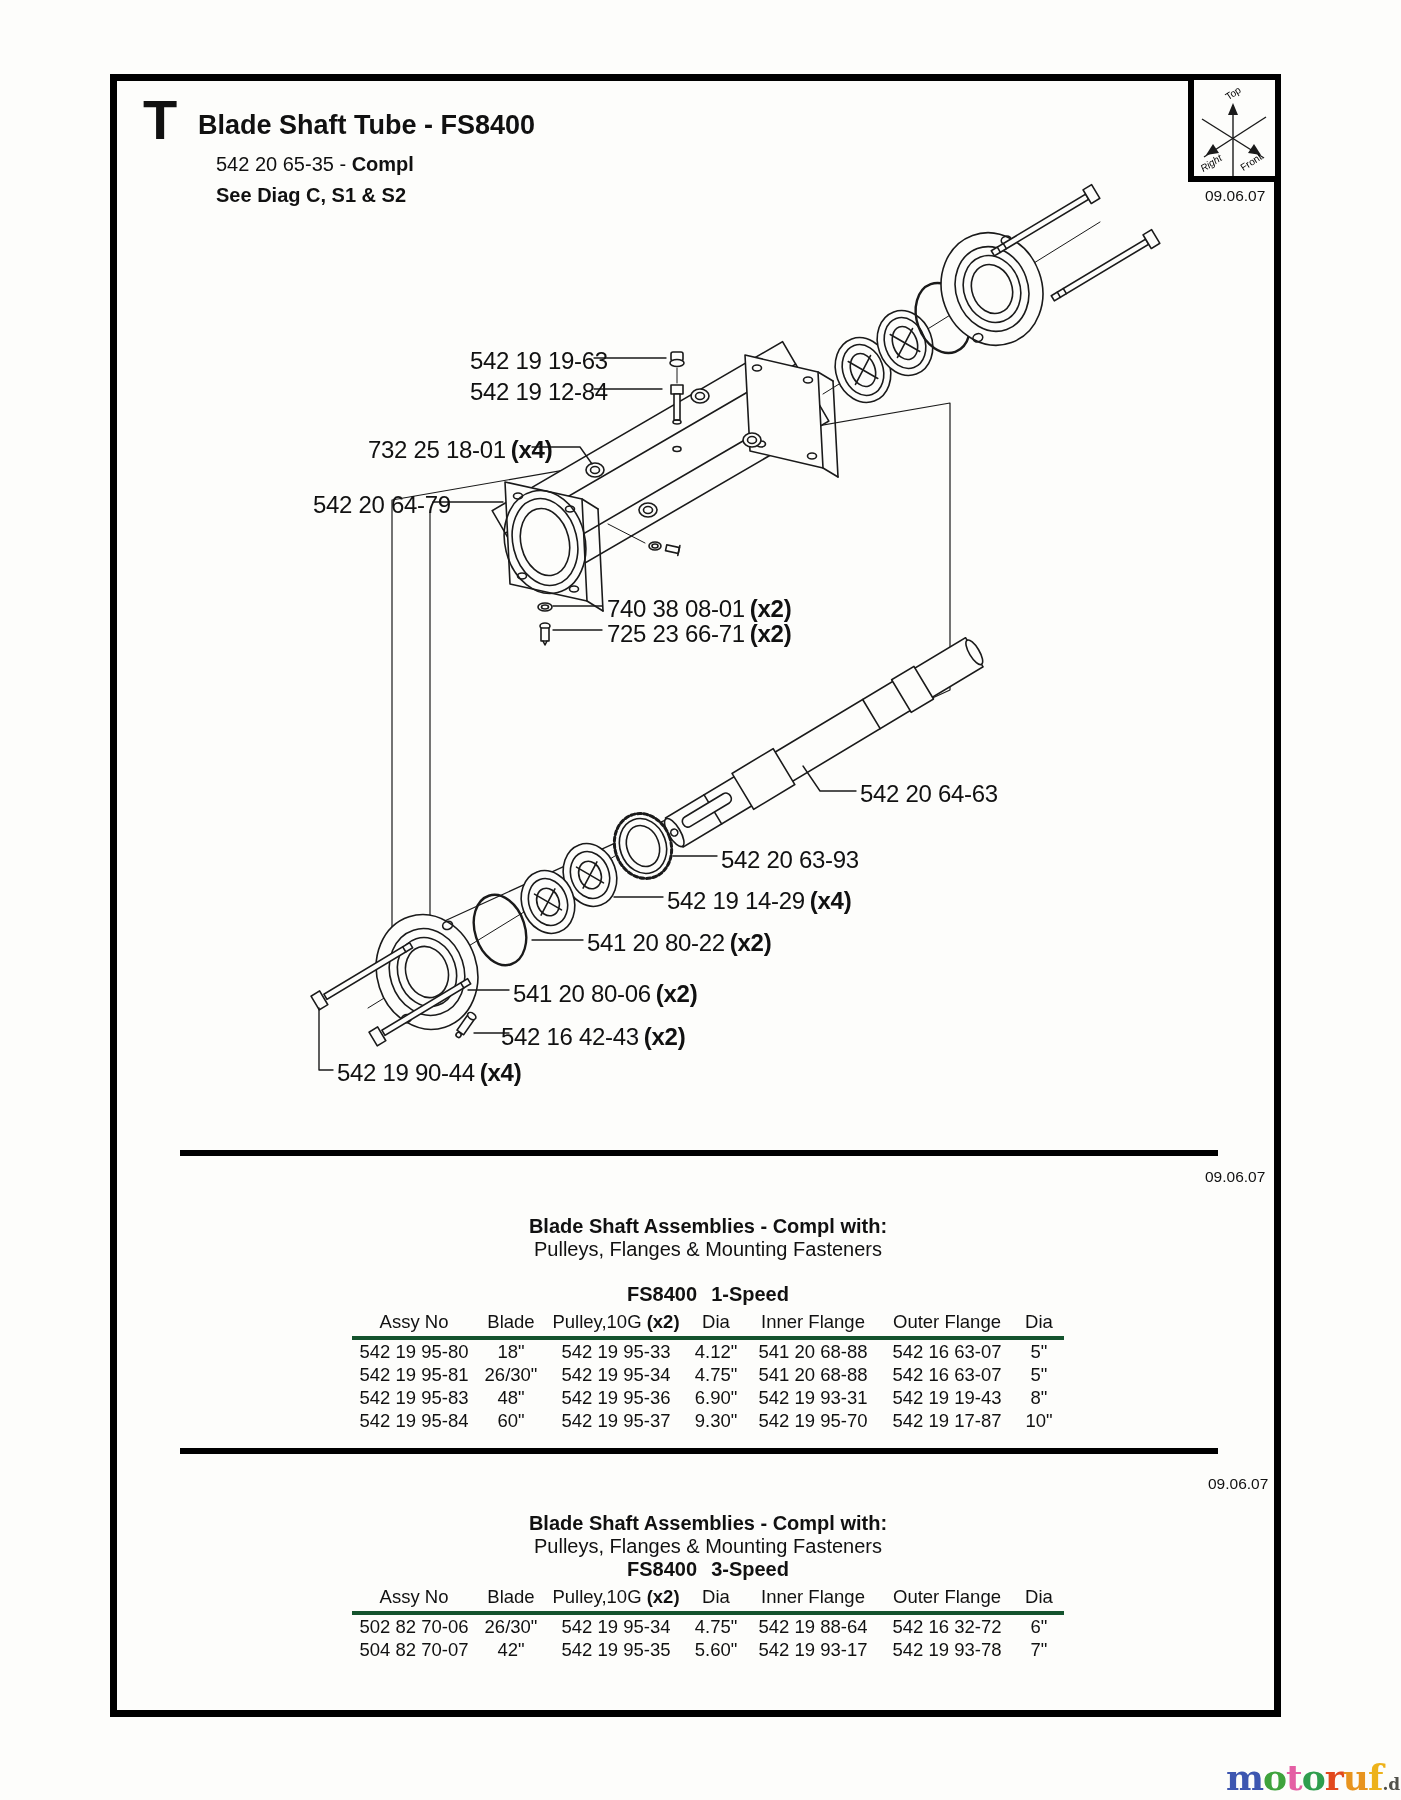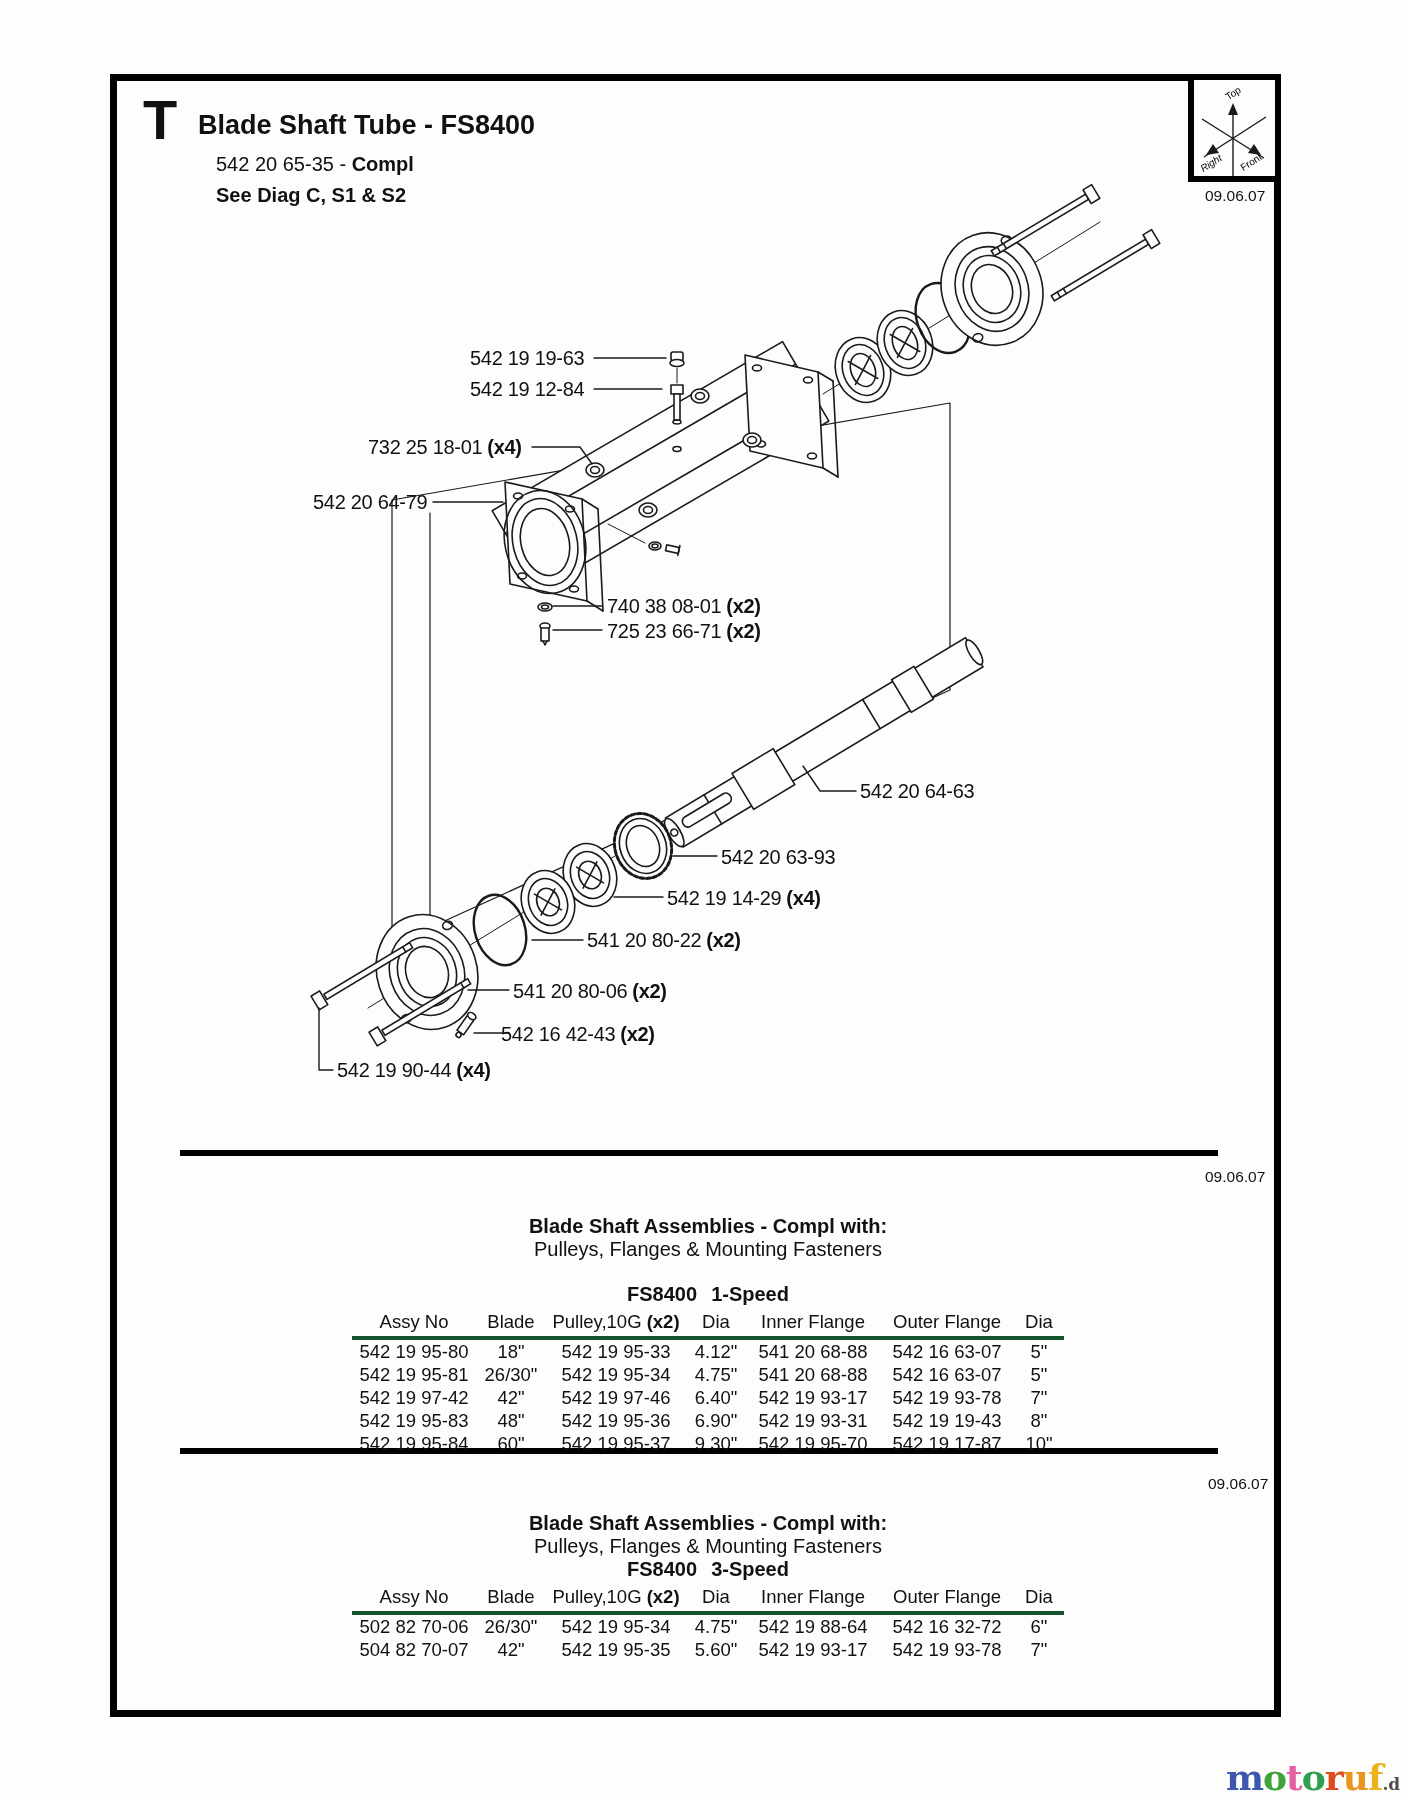--- a/index.html
+++ b/index.html
@@ -15,21 +15,21 @@
   #compass-box{
     left:1188px;top:74px;width:93px;height:108px;
     border:6px solid #000;box-sizing:border-box;background:#fdfdfb;
   }
   .date{font-size:15.5px;white-space:nowrap;}
   #section-letter{left:143px;top:92px;font-size:56px;font-weight:bold;line-height:1;}
   #page-title{left:198px;top:110px;font-size:27px;font-weight:bold;white-space:nowrap;}
   #page-sub1{left:216px;top:153px;font-size:20px;white-space:nowrap;}
   #page-sub2{left:216px;top:184px;font-size:20px;font-weight:bold;white-space:nowrap;}
   .lbl{
-    position:absolute;font-size:20px;letter-spacing:-0.3px;white-space:nowrap;
+    position:absolute;font-size:24px;letter-spacing:-0.3px;white-space:nowrap;
   }
   .lbl .qty{font-weight:bold;margin-left:5px;}
   .sepbar{left:180px;width:1038px;height:6px;background:#000;}
   .tblock{left:352px;width:712px;text-align:center;}
   .tblock .t-title{font-size:20px;font-weight:bold;margin-top:32px;}
   .tblock .t-sub{font-size:20px;}
   .tblock .t-model{font-size:20px;font-weight:bold;}
   .t-model .gap{display:inline-block;width:14px;}
   table.parts{
     border-collapse:collapse;table-layout:fixed;width:712px;
@@ -352,29 +352,20 @@
         <tr>
           <td class="assy">542 19 95-81</td>
           <td>26/30"</td>
           <td>542 19 95-34</td>
           <td>4.75"</td>
           <td>541 20 68-88</td>
           <td>542 16 63-07</td>
           <td>5"</td>
         </tr>
         <tr>
-          <td class="assy">542 19 97-42</td>
-          <td>42"</td>
-          <td>542 19 97-46</td>
-          <td>6.40"</td>
-          <td>542 19 93-17</td>
-          <td>542 19 93-78</td>
-          <td>7"</td>
-        </tr>
-        <tr>
           <td class="assy">542 19 95-83</td>
           <td>48"</td>
           <td>542 19 95-36</td>
           <td>6.90"</td>
           <td>542 19 93-31</td>
           <td>542 19 19-43</td>
           <td>8"</td>
         </tr>
         <tr>
           <td class="assy">542 19 95-84</td>

